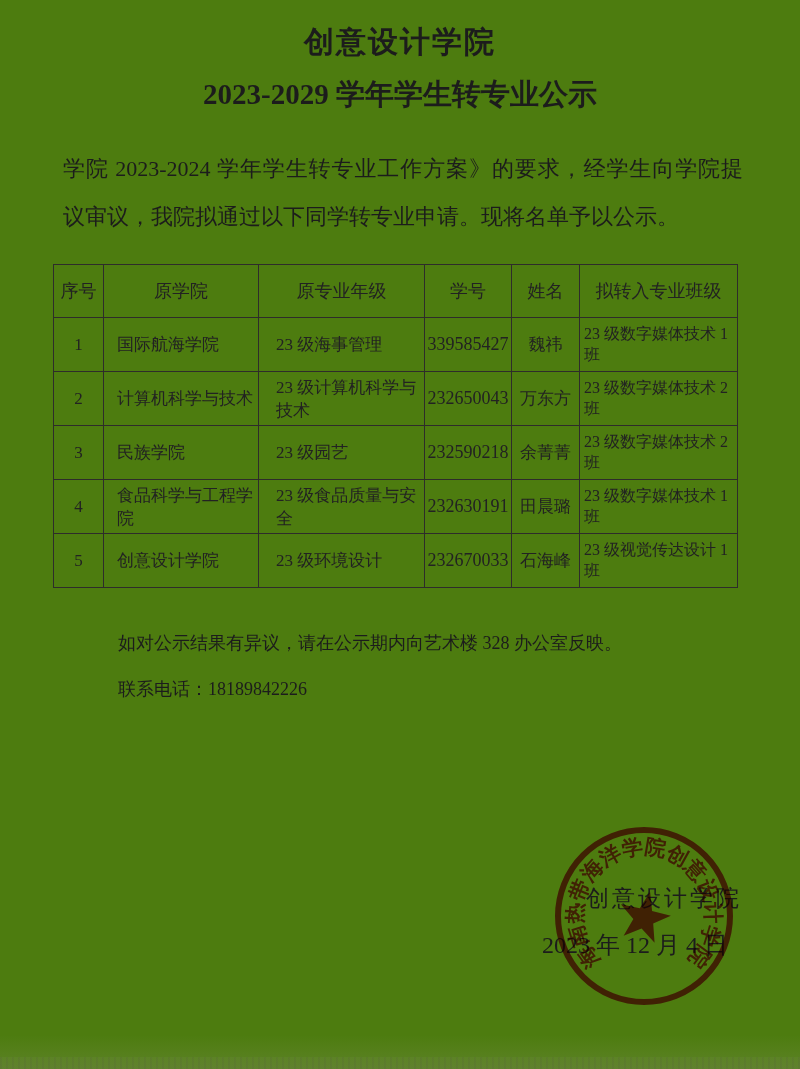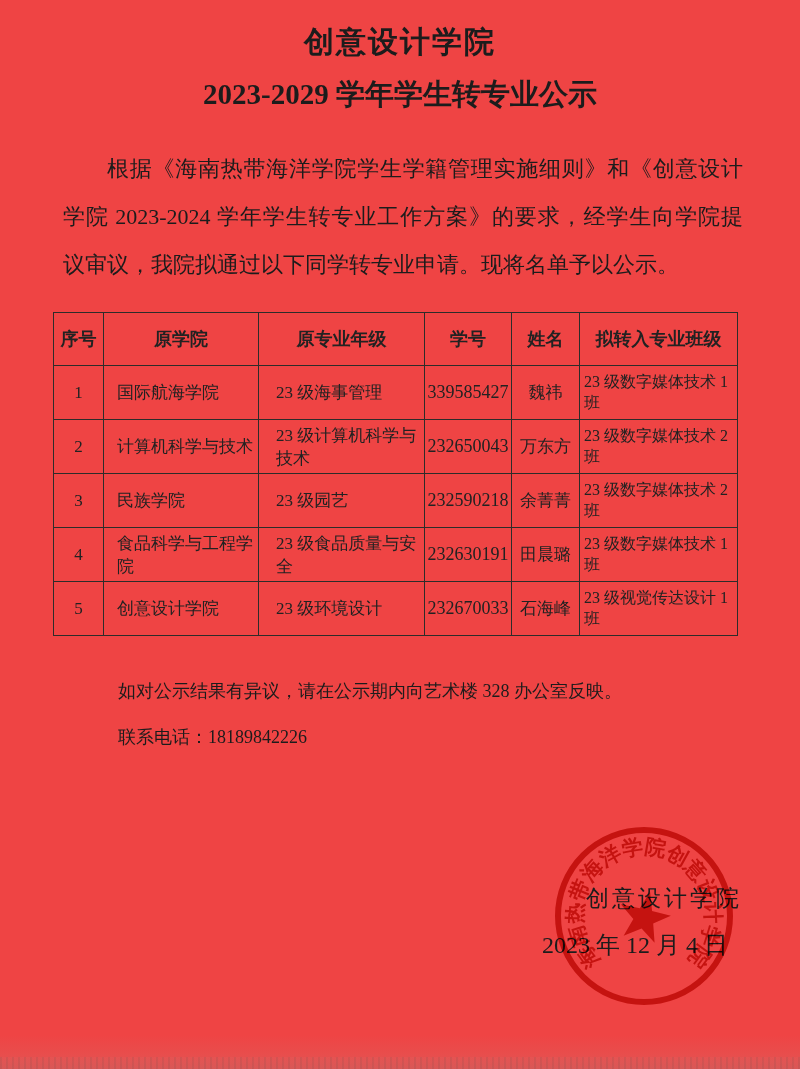--- a/index.html
+++ b/index.html
@@ -1,20 +1,20 @@
 <!DOCTYPE html>
 <html><head>
 <meta charset="utf-8">
 <style>
   html, body { margin: 0; padding: 0; }
   .page {
     position: relative;
     width: 800px;
     height: 1069px;
-    background: #ef4444;
+    background: #4d7c0f;
     font-family: "Liberation Serif", "DejaVu Serif", serif;
     color: #1c1c1c;
     overflow: hidden;
   }
   .doc-title {
     padding-top: 22px;
     text-align: center;
     font-size: 30px;
     font-weight: bold;
     letter-spacing: 2px;
@@ -46,21 +46,21 @@
   }
   .transfer-table th, .transfer-table td {
     border: 1px solid #2e2c2a;
     vertical-align: middle;
     padding: 0;
     overflow: hidden;
   }
   .transfer-table th {
     height: 52px;
     font-size: 18px;
-    font-weight: bold;
+    font-weight: normal;
     text-align: center;
   }
   .transfer-table td { height: 53px; }
   .col-idx { width: 50px; }
   .col-college { width: 155px; }
   .col-major { width: 166px; }
   .col-sid { width: 87px; }
   .col-name { width: 68px; }
   .col-target { width: 158px; }
   td.c-idx, td.c-sid, td.c-name { text-align: center; }
@@ -118,21 +118,20 @@
 </style>
 </head>
 <body>
 
 <div class="page">
 
   <div class="doc-title">创意设计学院</div>
   <div class="doc-subtitle">2023-2029 学年学生转专业公示</div>
 
   <div class="body-paragraph">
-    <div class="para-line first stretch">根据《海南热带海洋学院学生学籍管理实施细则》和《创意设计</div>
     <div class="para-line stretch">学院 2023-2024 学年学生转专业工作方案》的要求，经学生向学院提</div>
     <div class="para-line">议审议，我院拟通过以下同学转专业申请。现将名单予以公示。</div>
   </div>
 
   <table class="transfer-table">
     <colgroup>
       <col class="col-idx">
         <col class="col-college">
         <col class="col-major">
       <col class="col-sid">

